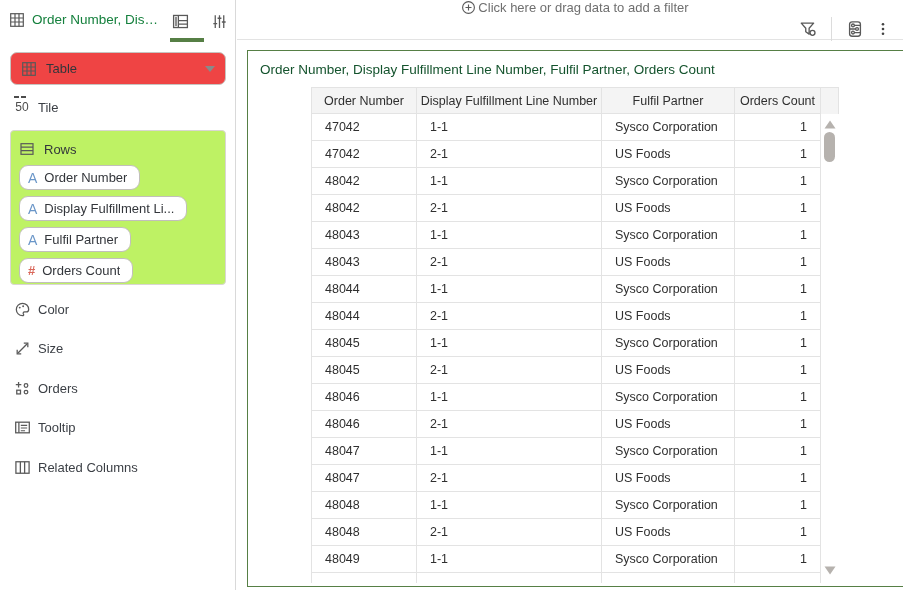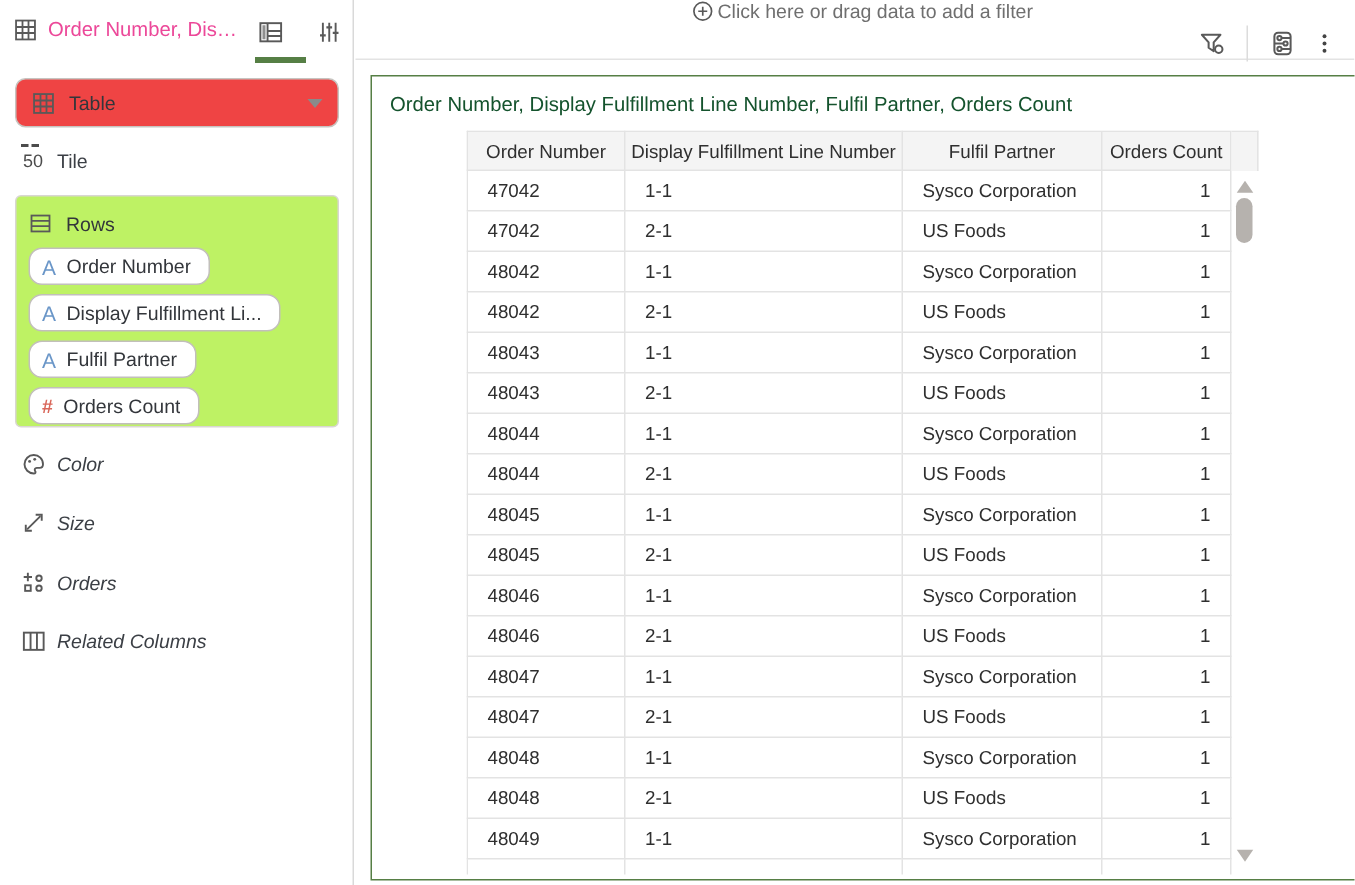--- a/index.html
+++ b/index.html
@@ -7,21 +7,21 @@
     font-family:"Liberation Sans", sans-serif; color:#3b3f45; }
   body { position:relative; font-size:13px; }
   svg { display:block; }
 
   
   .sidebar { position:absolute; left:0; top:0; width:236px; height:590px;
     border-right:1px solid #d9d9d9; background:#fff; }
   .sb-header { position:relative; height:48px; }
   .sb-header .viz-icon { position:absolute; left:9px; top:12px; }
   .sb-title { position:absolute; left:32px; top:12px; width:130px; white-space:nowrap;
-    overflow:hidden; text-overflow:ellipsis; color:#ec4899; font-size:13.5px; }
+    overflow:hidden; text-overflow:ellipsis; color:#15803d; font-size:13.5px; }
   .sb-tab { position:absolute; top:8px; width:26px; height:26px; display:flex;
     align-items:center; justify-content:center; cursor:pointer; }
   .sb-tab.grammar { left:167px; }
   .sb-tab.props { left:206px; }
   .tab-underline { position:absolute; left:170px; top:38px; width:34px; height:4px;
     background:var(--green); }
 
   .viz-select { position:absolute; left:10px; top:52px; width:216px; height:33px;
     border:1px solid #c7c4c0; border-radius:7px; background:#ef4444; display:flex;
     align-items:center; padding:0 10px; cursor:pointer; }
@@ -43,21 +43,21 @@
   .rows-head .lbl { margin-left:9px; color:#33363b; }
   .chip { display:flex; align-items:center; width:fit-content; max-width:198px;
     height:25px; margin-top:6px; background:#fff; border:1px solid #c2bfbb;
     border-radius:9px; padding:0 12px 0 8px; cursor:pointer; }
   .chip-glyph { font-size:13px; font-weight:bold; margin-right:7px; }
   .chip-glyph.text { color:var(--blue); font-weight:normal; font-size:14px; }
   .chip-glyph.measure { color:var(--orange); }
   .chip .lbl { white-space:nowrap; overflow:hidden; text-overflow:ellipsis;
     color:#33363b; }
 
-  .sb-items { position:absolute; left:12px; top:296px; width:214px;font-style:italic; }
+  .sb-items { position:absolute; left:12px; top:296px; width:214px; }
   .sb-item { display:flex; align-items:center; height:26px; margin-bottom:13.5px;
     cursor:pointer; }
   .sb-item .ic { width:20px; display:flex; justify-content:center; }
   .sb-item .lbl { margin-left:6px; color:#3b3f45; }
 
   
   .main { position:absolute; left:237px; top:0; width:666px; height:590px; }
   .filter-bar { position:relative; height:40px; border-bottom:1px solid #e3e3e3;
     display:flex; align-items:center; padding-left:10px;flex-direction:column; }
   .filter-prompt { display:flex; align-items:center; cursor:pointer; color:#6f6f6f; }
@@ -200,20 +200,30 @@
       <div class="sb-item">
         <span class="ic">
           <svg width="17" height="17" viewBox="0 0 16 16">
             <path d="M4.3 1.8V7 M1.7 4.4H6.9" fill="none" stroke="#595959" stroke-width="1.2"></path>
             <circle cx="11.3" cy="5.2" r="1.7" fill="none" stroke="#595959" stroke-width="1.2"></circle>
             <rect x="2.6" y="9.6" width="3.5" height="3.5" fill="none" stroke="#595959" stroke-width="1.2"></rect>
             <circle cx="11.3" cy="11.4" r="1.7" fill="none" stroke="#595959" stroke-width="1.2"></circle>
           </svg>
         </span>
         <span class="lbl">Orders</span>
+      </div>
+      <div class="sb-item">
+        <span class="ic">
+          <svg width="17" height="17" viewBox="0 0 16 16">
+            <rect x="1.6" y="3" width="12.8" height="10" fill="none" stroke="#595959" stroke-width="1.2"></rect>
+            <path d="M4.6 3V13" fill="none" stroke="#595959" stroke-width="1.2"></path>
+            <path d="M6.4 6H12.4 M6.4 8.5H12.4 M6.4 11H10.4" stroke="#595959" stroke-width="1"></path>
+          </svg>
+        </span>
+        <span class="lbl">Tooltip</span>
       </div>
       <div class="sb-item">
         <span class="ic">
           <svg width="17" height="17" viewBox="0 0 16 16">
             <rect x="1.8" y="2.6" width="12.4" height="10.8" fill="none" stroke="#595959" stroke-width="1.2"></rect>
             <path d="M6 2.6V13.4 M10 2.6V13.4" fill="none" stroke="#595959" stroke-width="1.2"></path>
           </svg>
         </span>
         <span class="lbl">Related Columns</span>
       </div>

